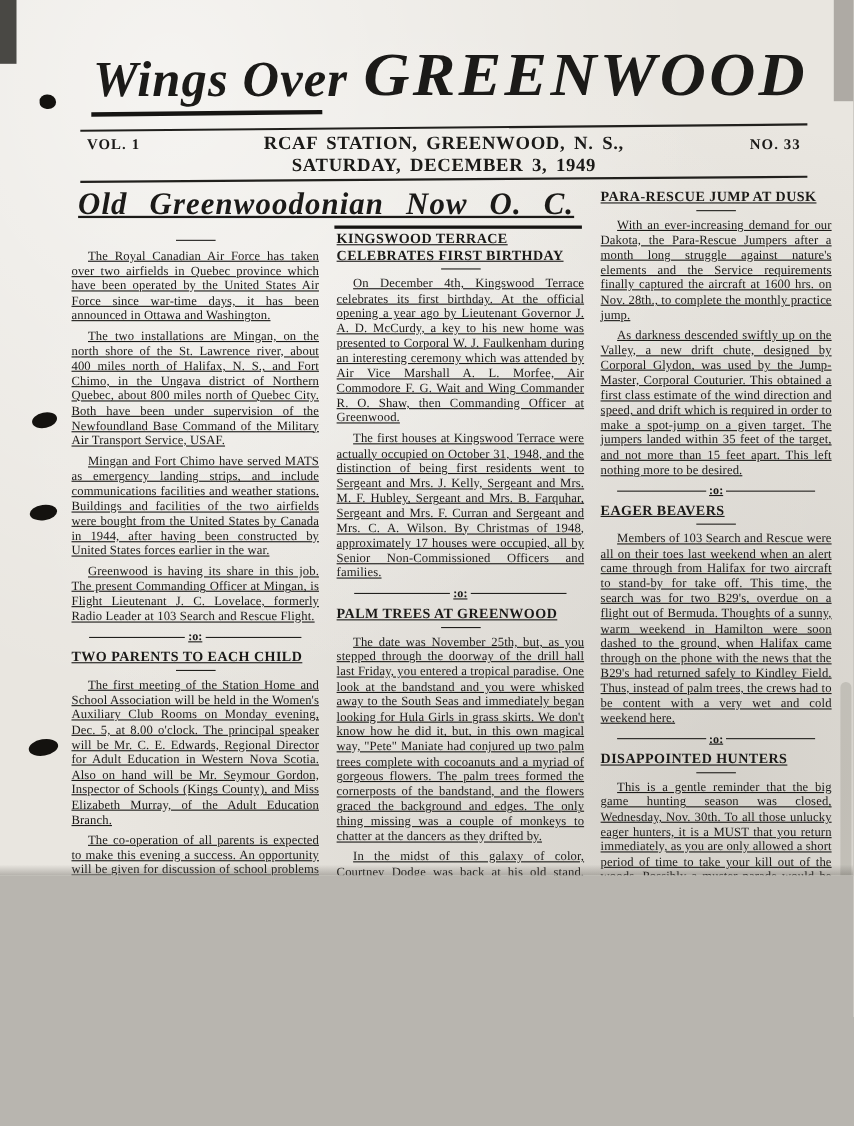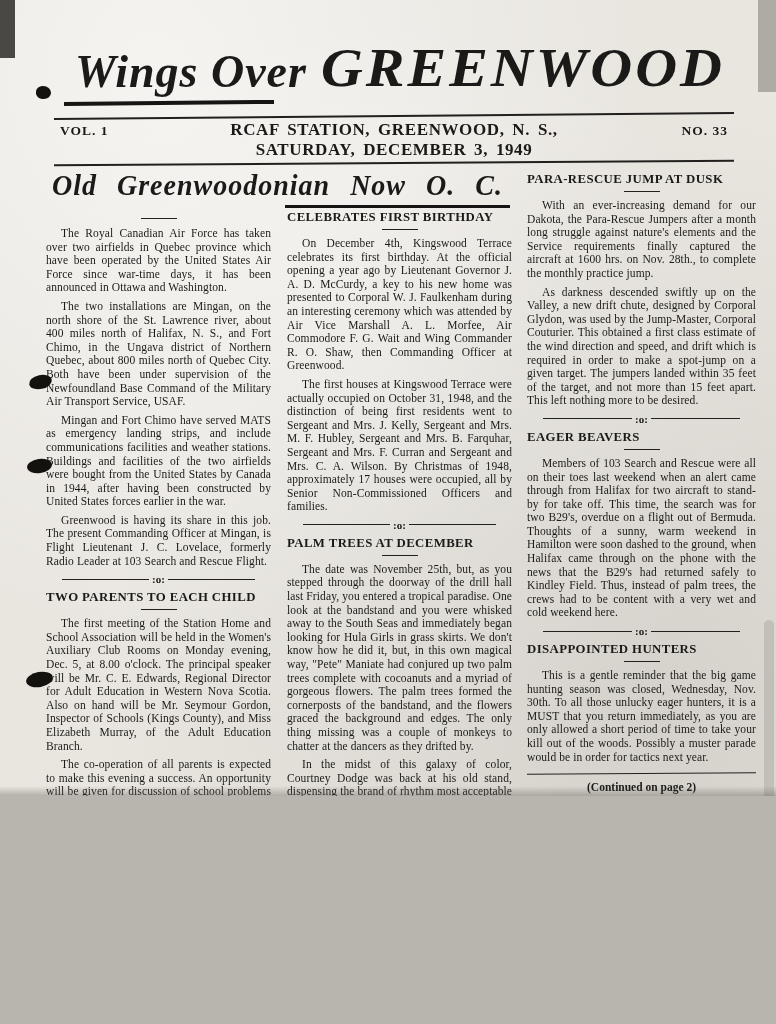--- a/index.html
+++ b/index.html
@@ -9,20 +9,21 @@
     width: 776px; height: 796px;
     margin: 0 auto;
     background: #e9e6e0;
     background-image:
       radial-gradient(ellipse at 20% 10%, rgba(255,255,255,.55), transparent 55%),
       radial-gradient(ellipse at 85% 90%, rgba(120,115,105,.18), transparent 60%),
       radial-gradient(ellipse at 50% 50%, rgba(255,255,255,.25), transparent 70%);
     color: #1b1a18;
     font-family: "Liberation Serif", "DejaVu Serif", serif;
     overflow: hidden;
+    padding-left: 19px;
   }
   
   .masthead { position: relative; padding: 34px 22px 0 46px; }
   .title-row { display: flex; align-items: baseline; justify-content: center; gap: 14px; white-space: nowrap; }
   .title-script {
     font-style: italic; font-weight: bold; font-size: 46px; letter-spacing: 1px;
   }
   .title-caps {
     font-style: italic; font-weight: bold; font-size: 58px; letter-spacing: 3px;
     transform: scaleY(.96);
@@ -33,21 +34,21 @@
   .dateline {
     display: flex; align-items: baseline; padding: 3px 6px 2px 6px;
     font-weight: bold; font-size: 13.5px;
   }
   .dateline .vol { width: 120px; letter-spacing: 1px; }
   .dateline .center { flex: 1; text-align: center; letter-spacing: .6px; word-spacing: 3px; font-size: 17px; }
   .dateline .issue { width: 120px; text-align: right; letter-spacing: 1px; }
   .rule-thick { border-top: 2.5px solid #21201d; transform: rotate(-.4deg); }
 
   
-  .content { display: flex; padding: 6px 20px 0 46px; gap: 15px; }
+  .content { display: flex; padding: 6px 20px 0 46px; gap: 15px; text-decoration: underline; }
   .left-two { width: 467px; }
   .lead-headline {
     font-style: italic; font-weight: bold; font-size: 28px;
     letter-spacing: 1px; word-spacing: 12px; white-space: nowrap;
     padding-left: 6px; transform: scaleY(1.02);
   }
   .lead-underline { height: 3px; background: #161513; width: 225px; margin: 3px 2px 2px auto; }
   .two-cols { display: flex; gap: 16px; margin-top: 2px; }
   .col { width: 225px; }
   .col3 { width: 233px; padding-top: 2px; }
@@ -136,33 +137,34 @@
           </div>
 
           <div class="section-heading">TWO PARENTS TO EACH CHILD</div>
           <div class="head-dash"></div>
           <p class="body-text">The first meeting of the Station Home and School Association will be held in the Women's Auxiliary Club Rooms on Monday evening, Dec. 5, at 8.00 o'clock. The principal speaker will be Mr. C. E. Edwards, Regional Director for Adult Education in Western Nova Scotia. Also on hand will be Mr. Seymour Gordon, Inspector of Schools (Kings County), and Miss Elizabeth Murray, of the Adult Education Branch.</p>
           <p class="body-text">The co-operation of all parents is expected to make this evening a success. An opportunity will be given for discussion of school problems and questions in relation to the school and the home. A social hour will follow the business session, and refreshments will be served by the ladies. With approximately 160 school children, we hope for at least one parent for each school child—or 160 attendance.</p>
         </div>
 
         <div class="col">
           <div class="section-heading">
+            <span style="display:block">KINGSWOOD TERRACE</span>
             <span style="display:block">CELEBRATES FIRST BIRTHDAY</span>
           </div>
           <div class="head-dash"></div>
           <p class="body-text">On December 4th, Kingswood Terrace celebrates its first birthday. At the official opening a year ago by Lieutenant Governor J. A. D. McCurdy, a key to his new home was presented to Corporal W. J. Faulkenham during an interesting ceremony which was attended by Air Vice Marshall A. L. Morfee, Air Commodore F. G. Wait and Wing Commander R. O. Shaw, then Commanding Officer at Greenwood.</p>
           <p class="body-text">The first houses at Kingswood Terrace were actually occupied on October 31, 1948, and the distinction of being first residents went to Sergeant and Mrs. J. Kelly, Sergeant and Mrs. M. F. Hubley, Sergeant and Mrs. B. Farquhar, Sergeant and Mrs. F. Curran and Sergeant and Mrs. C. A. Wilson. By Christmas of 1948, approximately 17 houses were occupied, all by Senior Non-Commissioned Officers and families.</p>
 
           <div class="divider">
             <span class="line"></span>
               <span class="glyph">:o:</span>
               <span class="line"></span>
           </div>
 
-          <div class="section-heading">PALM TREES AT DECEMBER</div>
+          <div class="section-heading">PALM TREES AT GREENWOOD</div>
           <div class="head-dash"></div>
           <p class="body-text">The date was November 25th, but, as you stepped through the doorway of the drill hall last Friday, you entered a tropical paradise. One look at the bandstand and you were whisked away to the South Seas and immediately began looking for Hula Girls in grass skirts. We don't know how he did it, but, in this own magical way, "Pete" Maniate had conjured up two palm trees complete with cocoanuts and a myriad of gorgeous flowers. The palm trees formed the cornerposts of the bandstand, and the flowers graced the background and edges. The only thing missing was a couple of monkeys to chatter at the dancers as they drifted by.</p>
           <p class="body-text">In the midst of this galaxy of color, Courtney Dodge was back at his old stand, dispensing the brand of rhythm most acceptable to the crowd of approximately 300 who braved the wet, chill blasts of a November evening to keep this weekly date at the Greenwood House Party. It is gratifying to note that an increasing number of Station personnel are coming</p>
         </div>
       </div>
     </div>
 
     <div class="col3">
       <div class="section-heading">PARA-RESCUE JUMP AT DUSK</div>
       <div class="head-dash"></div>

